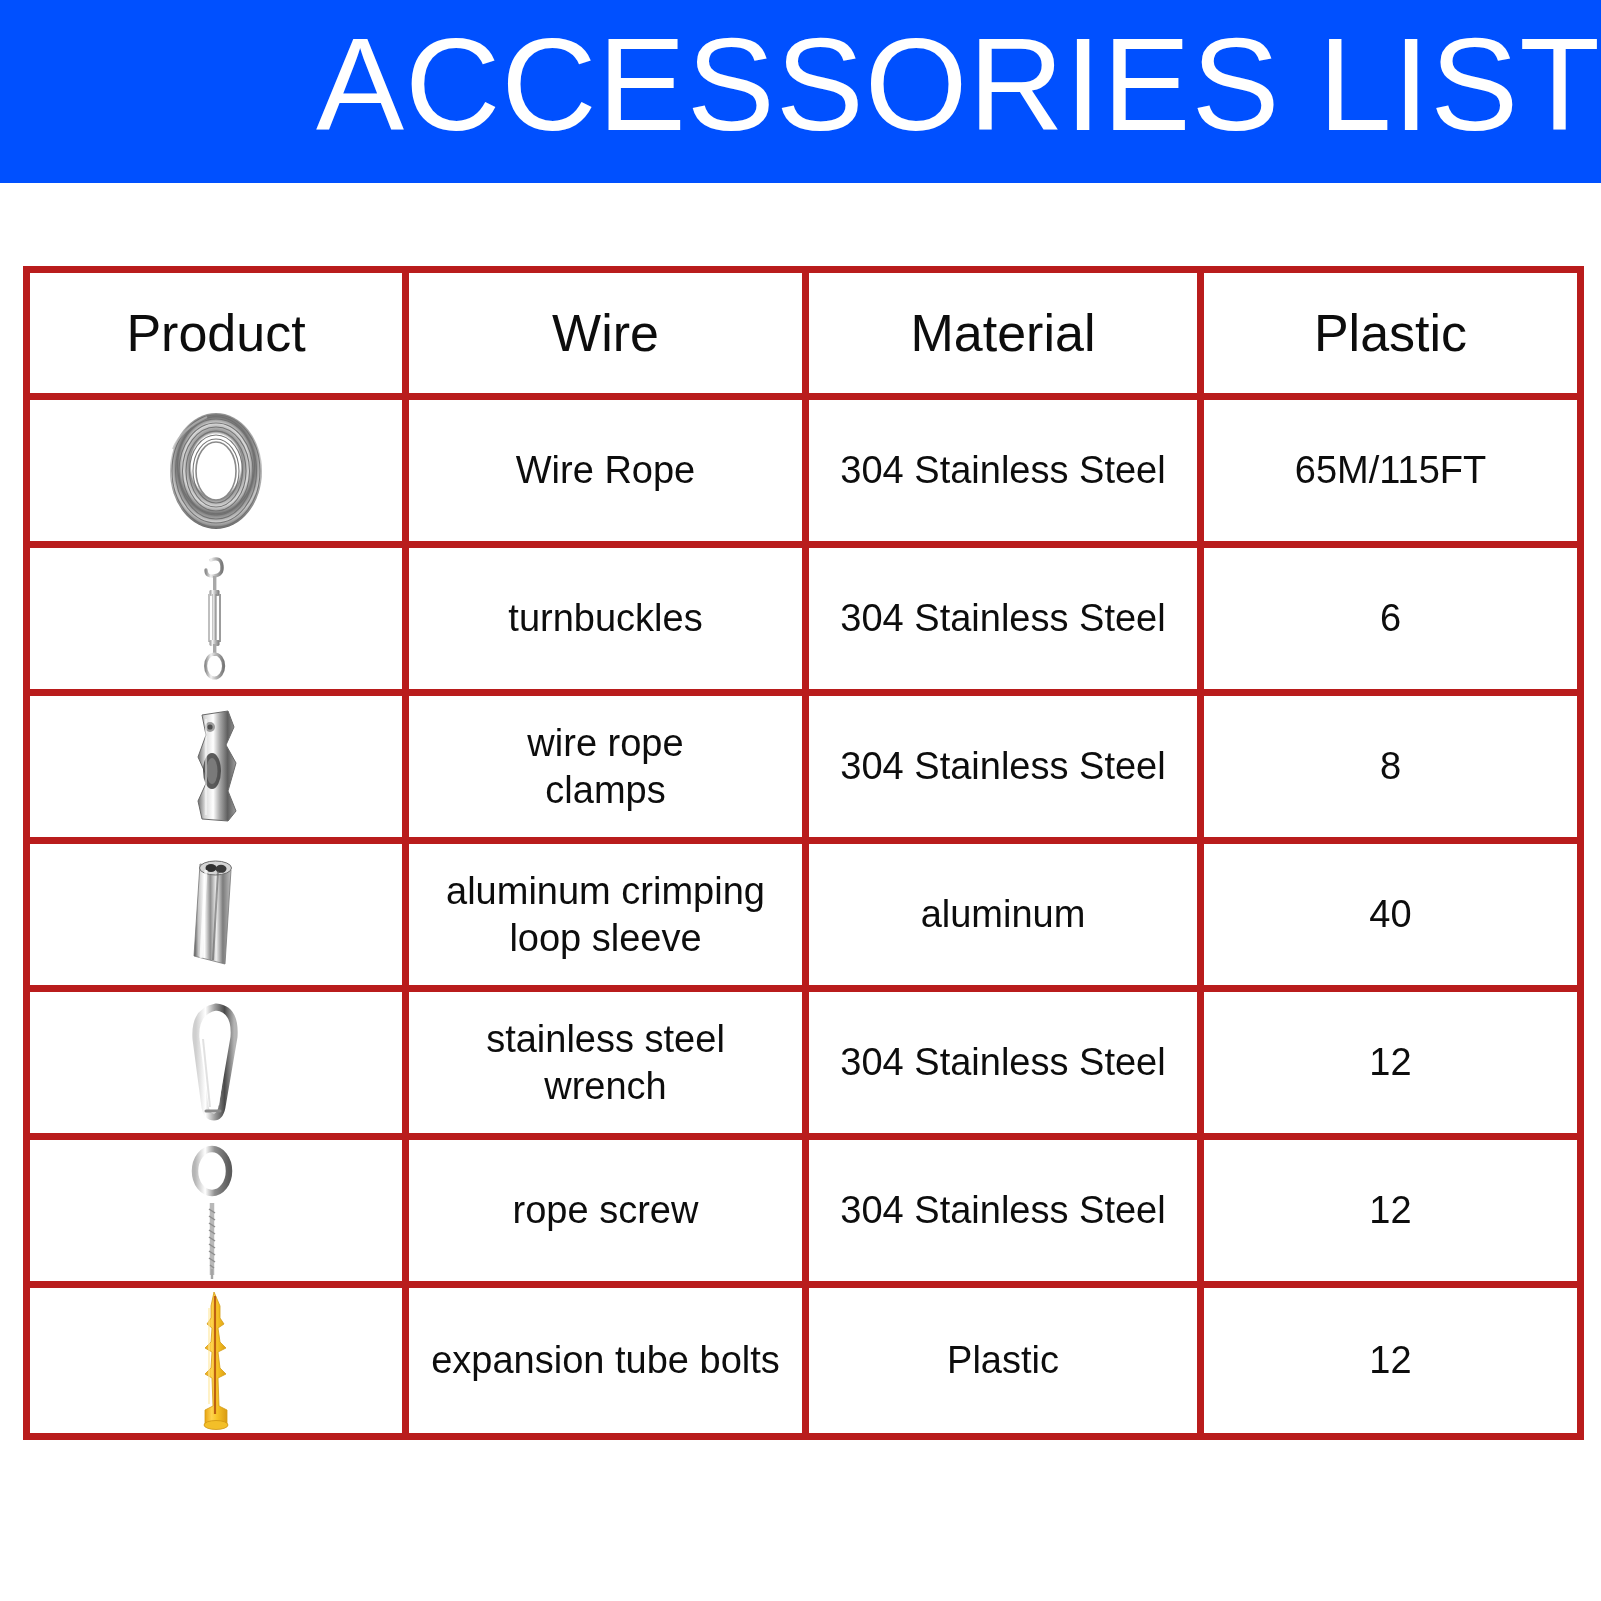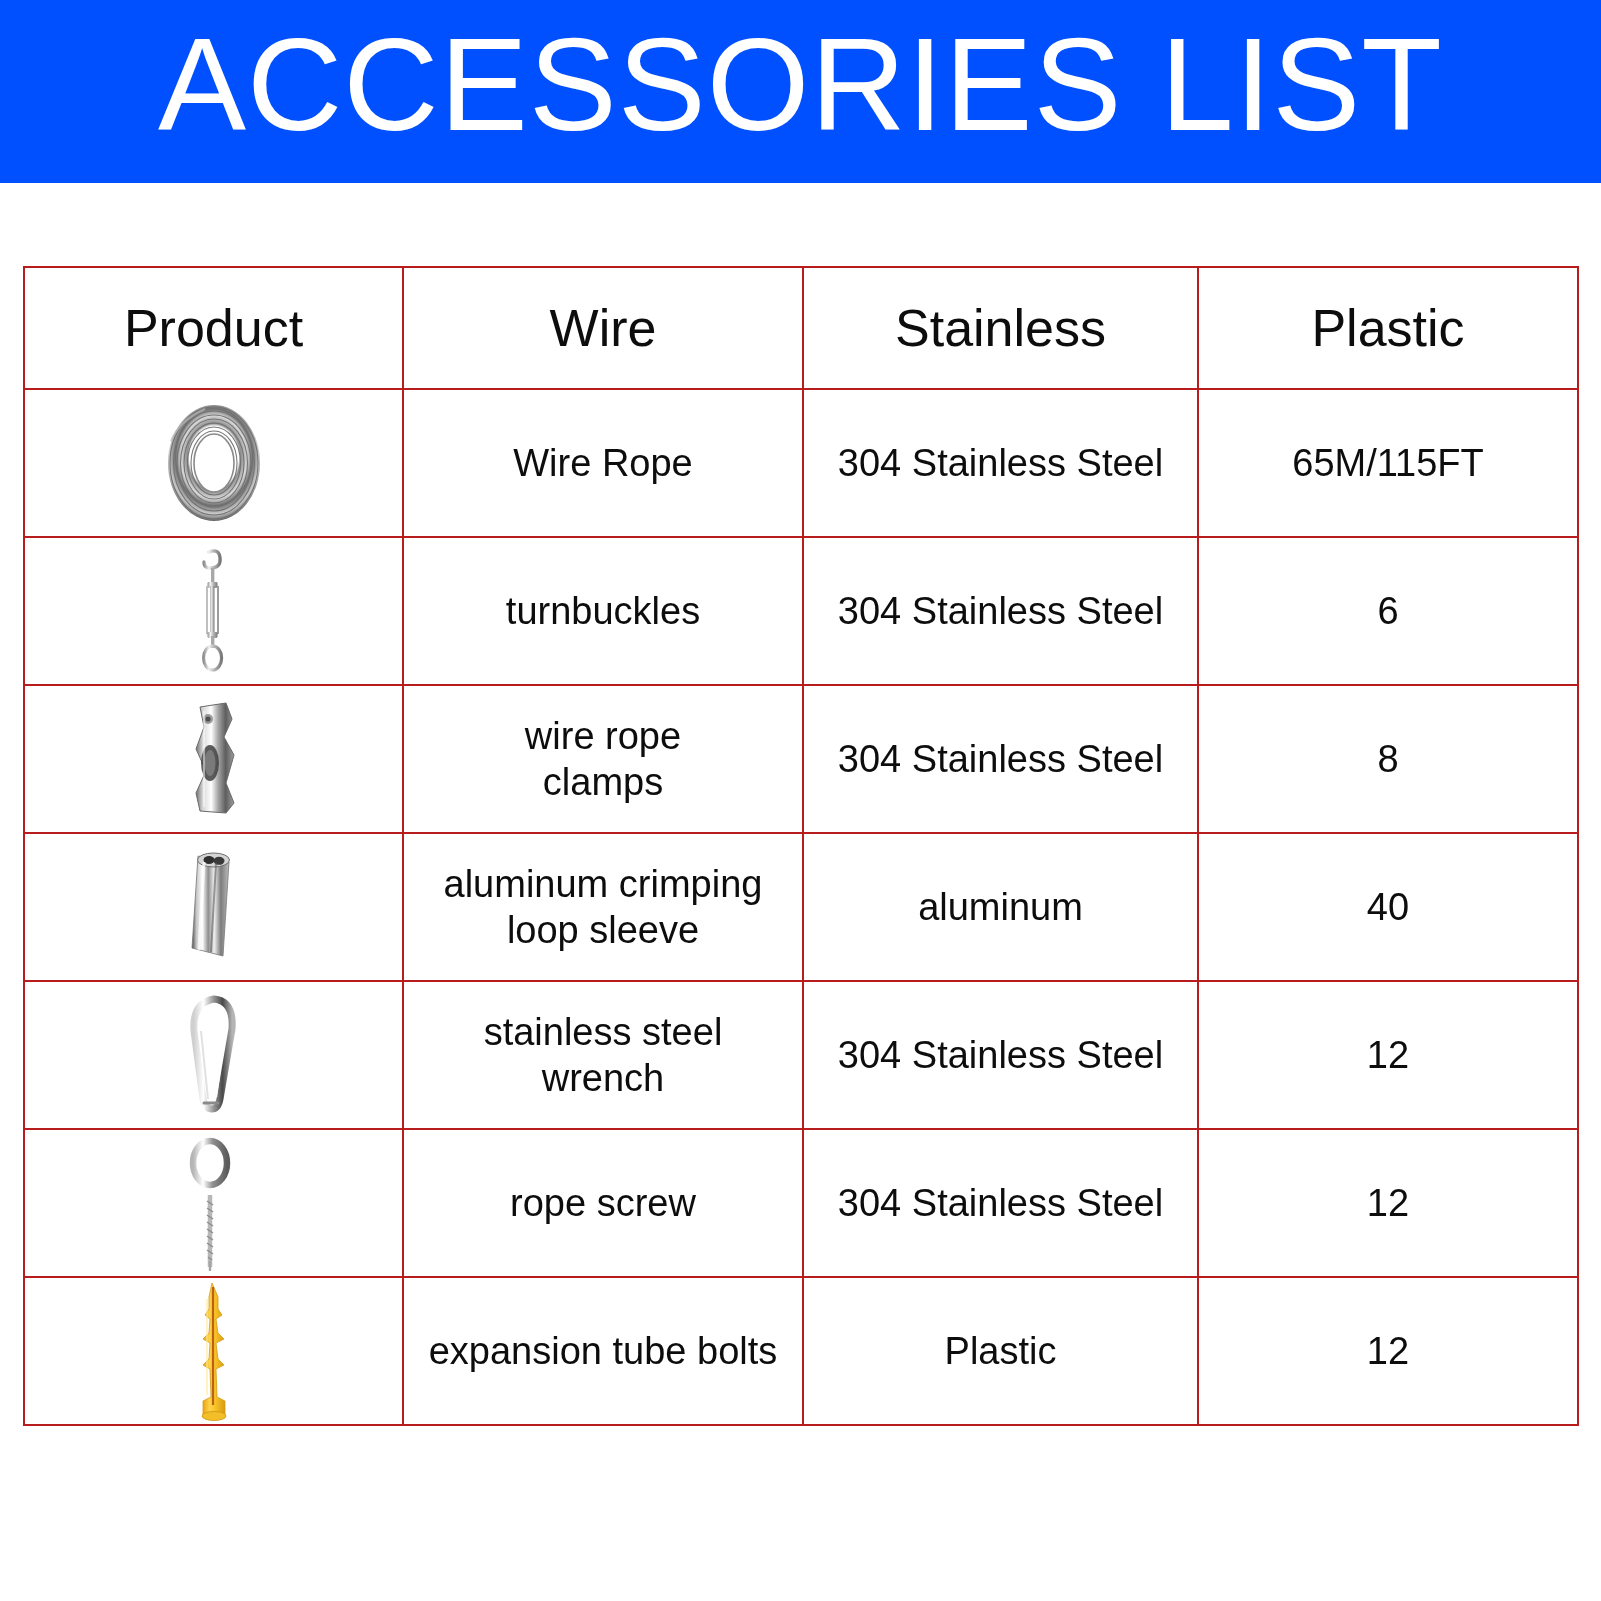--- a/index.html
+++ b/index.html
@@ -18,21 +18,21 @@
   
   #header-banner {
     position: absolute;
     left: 0;
     top: 0;
     width: 1601px;
     height: 183px;
     background: #0050ff;
     display: flex;
     align-items: center;
-    justify-content: center;
+    justify-content: flex-end;
     box-sizing: border-box;
   }
   #header-title {
     color: #ffffff;
     font-family: "Liberation Sans", sans-serif;
     font-size: 132px;
     font-weight: 400;
     letter-spacing: 1px;
     line-height: 1;
     white-space: nowrap;
@@ -43,21 +43,21 @@
   #accessories-table {
     position: absolute;
     left: 23px;
     top: 266px;
     width: 1554px;
     border-collapse: collapse;
     table-layout: fixed;
   }
   #accessories-table td,
   #accessories-table th {
-    border: 2px solid #b91c1c;
+    border: 7px solid #b91c1c;
     padding: 0;
     text-align: center;
     vertical-align: middle;
     color: #0d0d0d;
     font-weight: 400;
   }
   
   col.c-product  { width: 379px; }
   col.c-item     { width: 400px; }
   col.c-material { width: 395px; }
@@ -100,21 +100,21 @@
   <colgroup>
     <col class="c-product">
     <col class="c-item">
     <col class="c-material">
     <col class="c-quantity">
   </colgroup>
   <thead>
     <tr>
       <th>Product</th>
       <th>Wire</th>
-      <th>Stainless</th>
+      <th>Material</th>
       <th>Plastic</th>
     </tr>
   </thead>
   <tbody>
 
     <tr>
       <td class="product-cell">
         <svg class="product-art" width="130" height="124" viewBox="0 0 130 124">
           <defs>
             <radialGradient id="coilg" cx="50%" cy="45%" r="58%">

